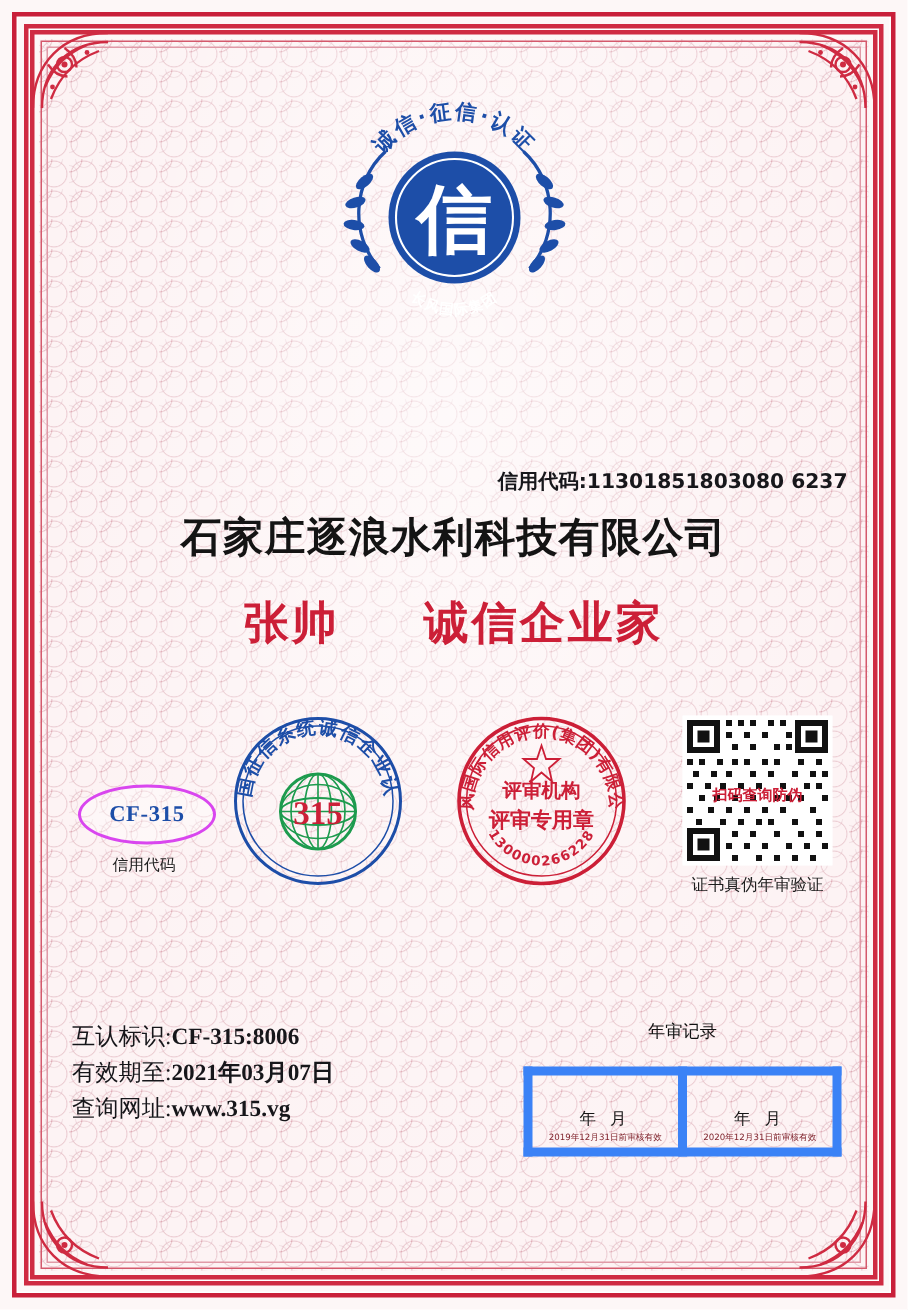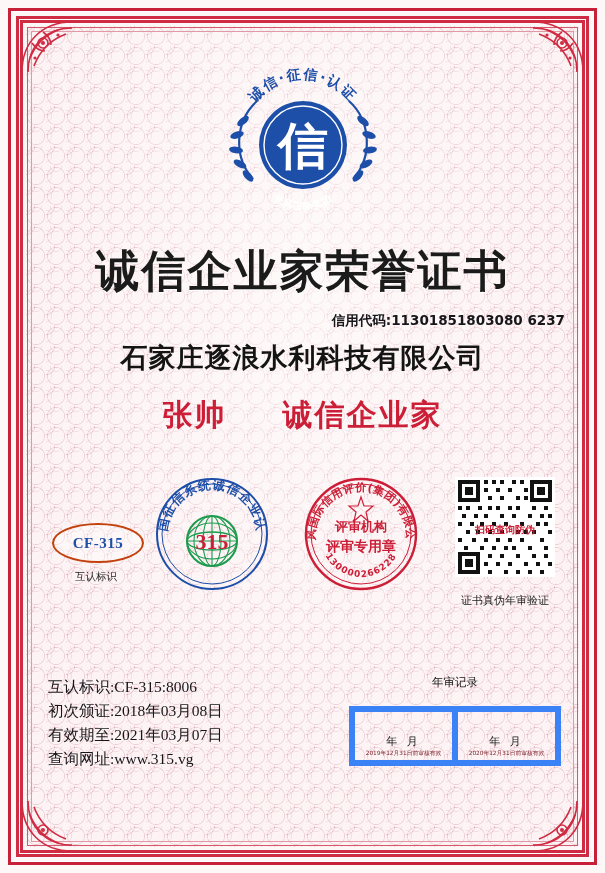--- a/index.html
+++ b/index.html
@@ -167,21 +167,21 @@
   .cf-badge {
     position: absolute;
     left: 12px;
     top: 58px;
     width: 88px;
     text-align: center;
   }
   .cf-oval {
     width: 88px;
     height: 36px;
-    border: 2px solid #c2410c;
+    border: 2px solid #d946ef;
     border-radius: 50%;
     display: flex;
     align-items: center;
     justify-content: center;
     font-family: "Liberation Serif", serif;
     font-weight: bold;
     font-size: 15px;
     color: #1d4ea8;
     letter-spacing: 0.5px;
     background: rgba(255,255,255,0.35);
@@ -210,21 +210,21 @@
     text-align: center;
   }
   .qr {
     width: 100px;
     height: 100px;
     margin: 0 auto;
     position: relative;
     background: #ffffff;
   }
   .qr-caption {
-    margin-top: 16px;
+    margin-top: 5px;
     font-family: "DejaVu Sans", sans-serif;
     font-size: 11px;
     color: #1d1d1d;
     white-space: nowrap;
   }
 
   
   .bottom {
     position: absolute;
     bottom: 62px;
@@ -233,21 +233,21 @@
     justify-content: space-between;
     align-items: flex-start;
   }
   .info-list {
     font-family: "Liberation Serif", serif;
     font-size: 15.5px;
     color: #16161a;
     line-height: 24px;
   }
   .info-list div { white-space: nowrap; }
-  .info-list b { font-weight: normal; }
+  .info-list b { font-weight: bold; }
 
   
   .review {
     width: 212px;
   }
   .review-title {
     text-align: center;
     font-family: "DejaVu Sans", sans-serif;
     font-size: 11.5px;
     color: #111;
@@ -391,34 +391,33 @@
         <circle cx="84" cy="80" r="44" fill="#1d4ea8"></circle>
         <circle cx="84" cy="80" r="39" fill="none" stroke="#ffffff" stroke-width="1.4"></circle>
         <text x="84" y="98" text-anchor="middle" font-family="DejaVu Sans, sans-serif" font-size="50" font-weight="bold" fill="#ffffff">信</text>
 
         <text font-family="DejaVu Sans, sans-serif" font-size="9.5" font-weight="bold" fill="#ffffff" letter-spacing="1">
           <textPath href="#ribbonpath" startOffset="50%" text-anchor="middle">长风国际集团</textPath>
         </text>
       </svg>
     </div>
 
-    <div class="main-title">诚信企业家荣誉证书</div>
     <div class="credit-code">信用代码:11301851803080 6237</div>
     <div class="company">石家庄逐浪水利科技有限公司</div>
 
     <div class="honoree-row">
       <span>张帅</span>
       <span>诚信企业家</span>
     </div>
 
     <div class="seals">
 
       <div class="cf-badge">
         <div class="cf-oval">CF-315</div>
-        <div class="cf-caption">互认标识</div>
+        <div class="cf-caption">信用代码</div>
       </div>
 
       <div class="seal-round seal-blue">
         <svg width="118" height="118" viewBox="0 0 118 118">
           <defs>
             <path id="blueArc" d="M 14 59 A 45 45 0 1 1 104 59"></path>
           </defs>
           <circle cx="59" cy="59" r="55" fill="none" stroke="#1d4ea8" stroke-width="2"></circle>
           <circle cx="59" cy="59" r="50" fill="none" stroke="#1d4ea8" stroke-width="1"></circle>
           <text font-family="DejaVu Sans, sans-serif" font-size="12.5" font-weight="bold" fill="#1d4ea8" letter-spacing="1.2">
@@ -559,23 +558,20 @@
       </div>
     </div>
 
     <div class="bottom">
 
       <div class="info-list">
         <div>
           <span>互认标识:</span><b>CF-315:8006</b>
         </div>
         <div>
-          <span>初次颁证:</span><b>2018年03月08日</b>
-        </div>
-        <div>
           <span>有效期至:</span><b>2021年03月07日</b>
         </div>
         <div>
           <span>查询网址:</span><b>www.315.vg</b>
         </div>
       </div>
 
       <div class="review">
         <div class="review-title">年审记录</div>
         <table class="review-table">

